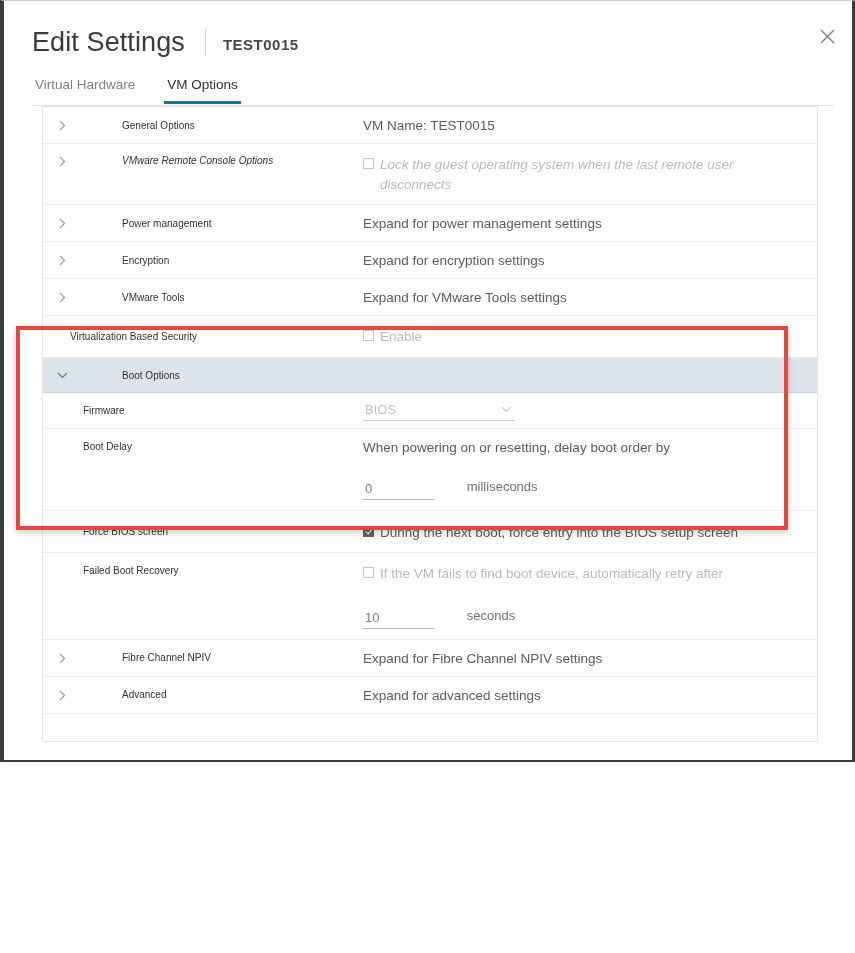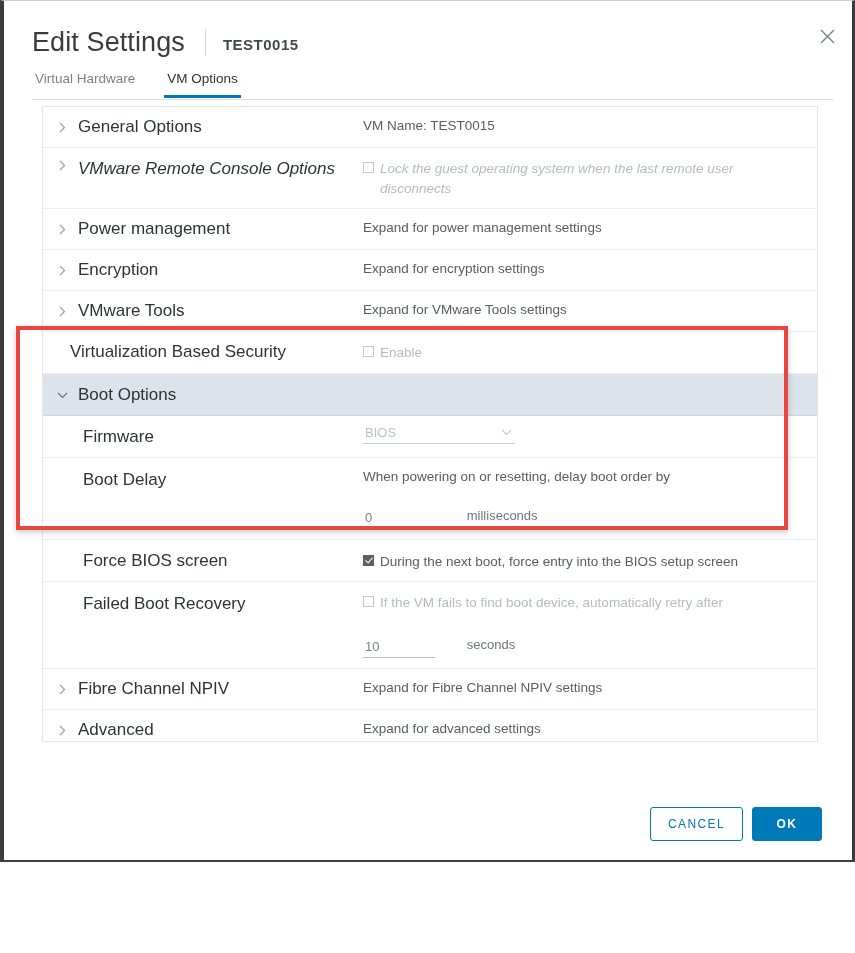--- a/index.html
+++ b/index.html
@@ -12,21 +12,21 @@
     height: 953px;
     font-family: "Liberation Sans", sans-serif;
     -webkit-font-smoothing: antialiased;
     overflow: hidden;
   }
 
   
   #window {
     position: relative;
     width: 855px;
-    height: 862px;
+    height: 762px;
     background: #ffffff;
     box-sizing: border-box;
     border-left: 4px solid #3c3c3c;
     border-right: 3px solid #3c3c3c;
     border-top: 1px solid #cfcfcf;
     border-bottom: 2px solid #3f3f3f;
     overflow: hidden;
   }
   #inner {
     position: absolute;
@@ -76,21 +76,21 @@
     align-items: center;
     justify-content: center;
     cursor: pointer;
   }
   .close-btn svg { display: block; }
 
   
   .tabs {
     position: absolute;
     left: 28px;
-    top: 66px;
+    top: 72px;
     right: 18px;
     height: 32px;
     border-bottom: 1px solid #e2e2e2;
     display: flex;
     align-items: flex-start;
   }
   .tab {
     font-size: 13.5px;
     color: #7c8186;
     padding: 4px 3px 9px 3px;
@@ -125,23 +125,24 @@
     box-sizing: border-box;
     border-bottom: 1px solid #eceef0;
   }
   .row.no-border { border-bottom: none; }
   .row-label {
     width: 320px;
     flex: 0 0 320px;
     box-sizing: border-box;
     display: flex;
     align-items: flex-start;
-    font-size: 17px;
+    font-size: 10px;
     color: #2f3336;
     padding: 11px 0 10px 13px;
+    gap: 44px;
   }
   .row-label.indent { padding-left: 40px; }
   .row-value {
     flex: 1 1 auto;
     box-sizing: border-box;
     font-size: 13.5px;
     color: #565d63;
     padding: 11px 12px 10px 0;
   }
   .row-value.muted { color: #b6bbc0; }
@@ -487,19 +488,15 @@
         </div>
         <div class="row-value">Expand for advanced settings</div>
       </div>
 
       <div class="row no-border" style="height:86px;"></div>
 
     </div>
 
     <div class="annot-box"></div>
 
-    <div class="footer">
-      <div class="btn btn-cancel">CANCEL</div>
-      <div class="btn btn-ok">OK</div>
-    </div>
 
   </div>
 </div>
 
 </body></html>

